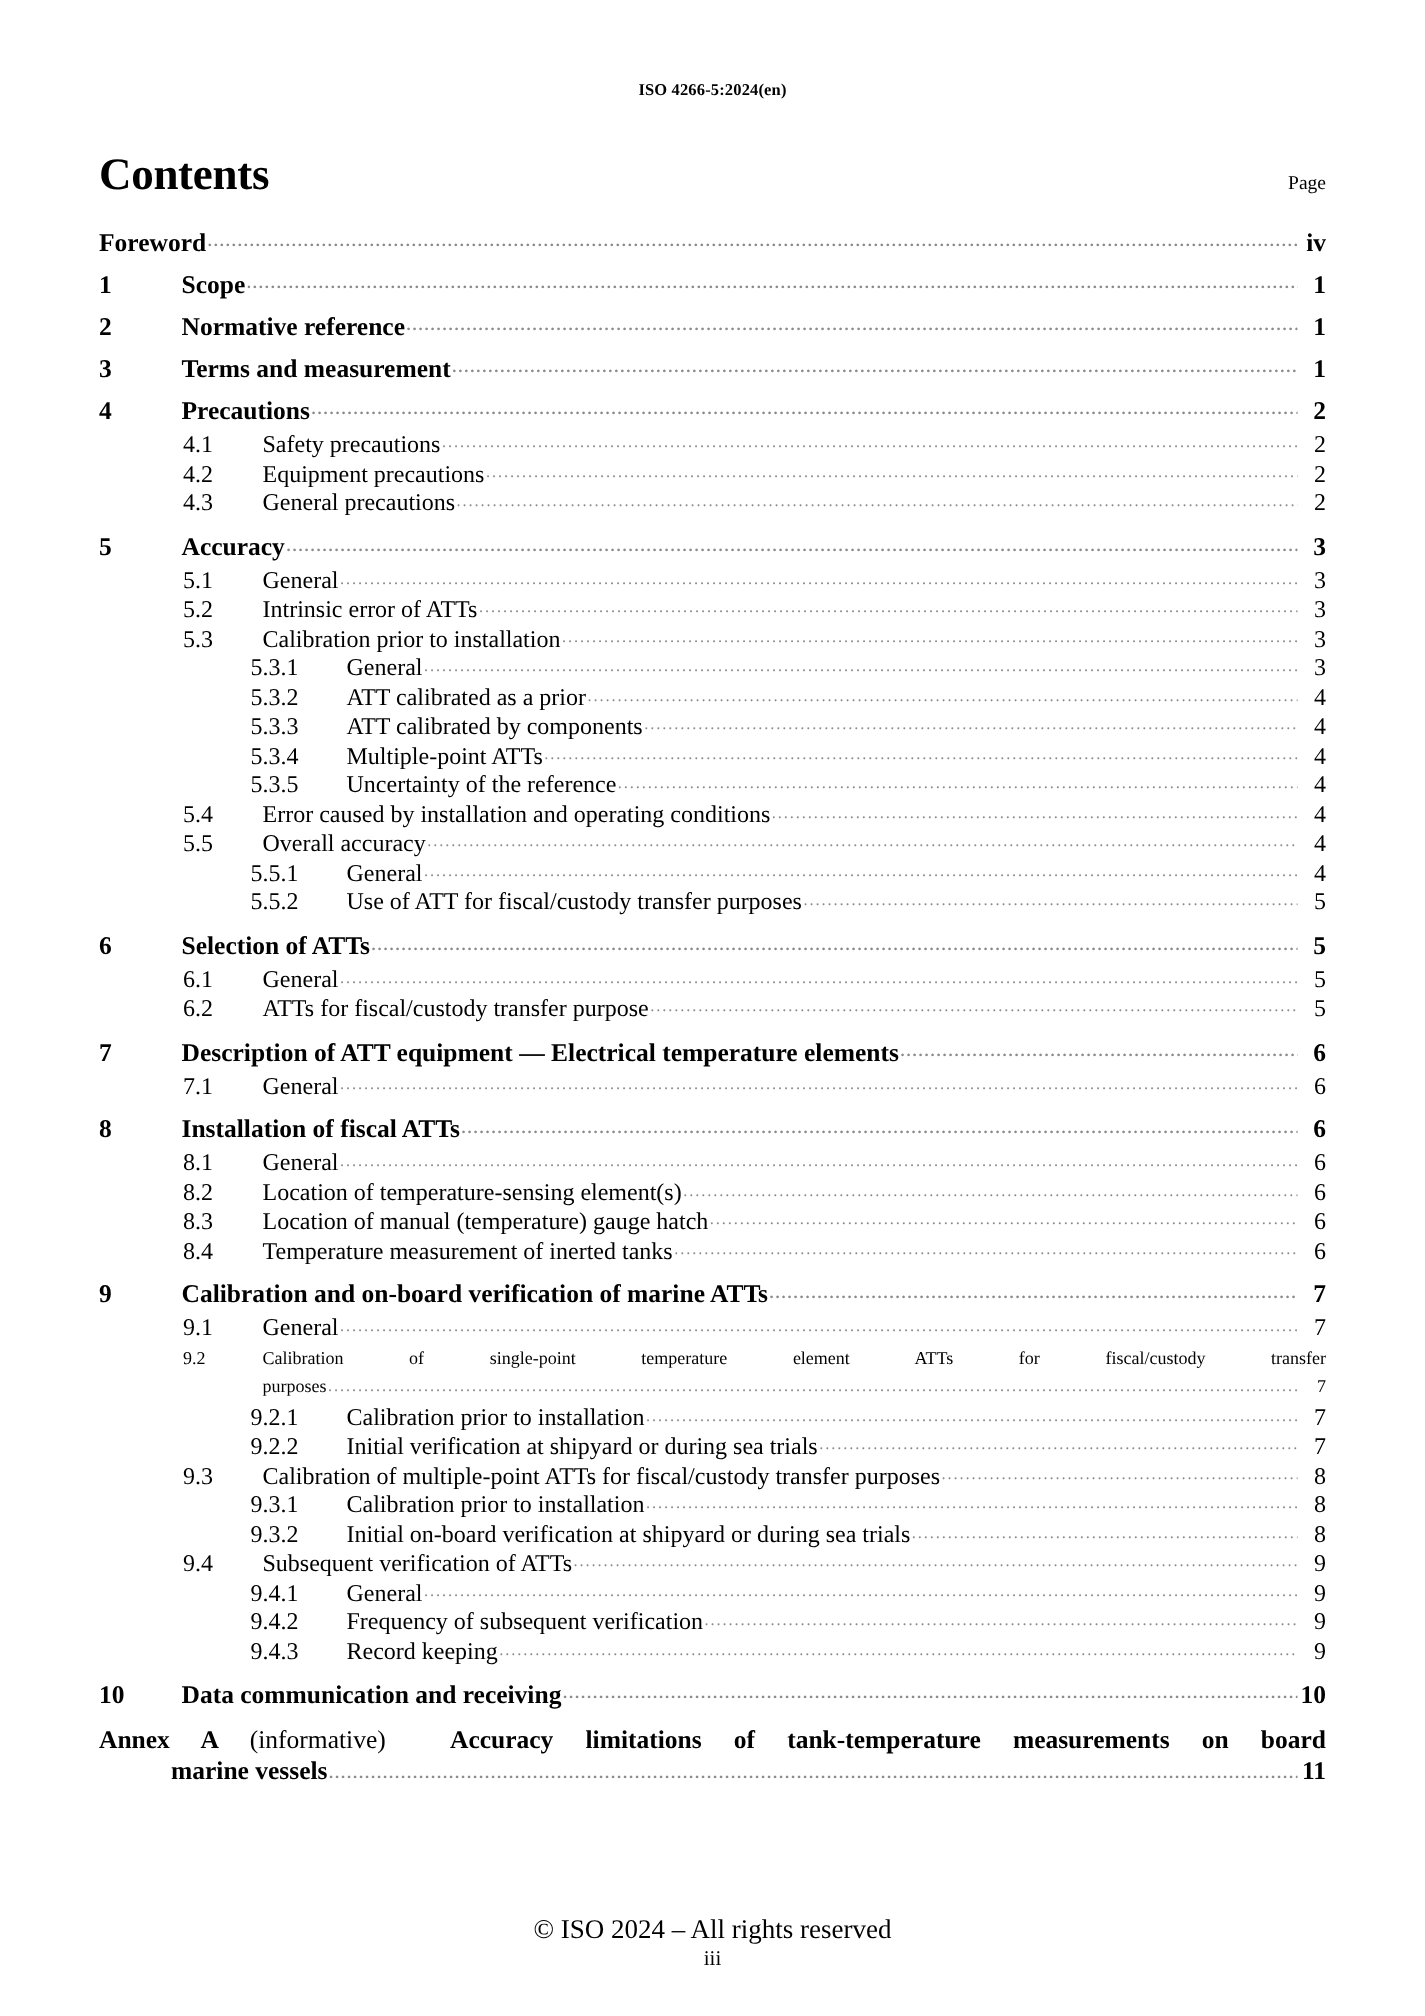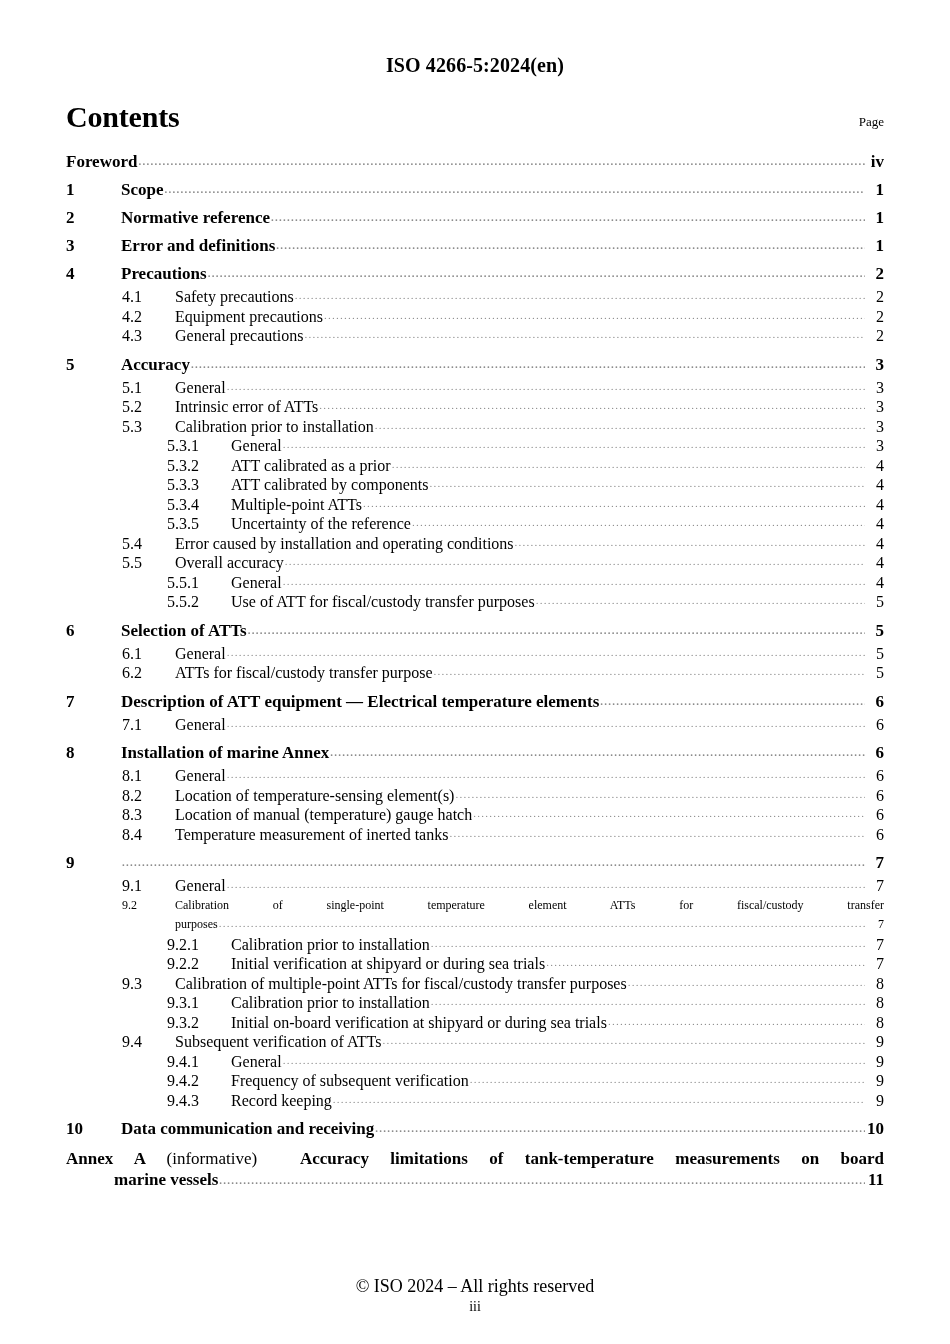--- a/index.html
+++ b/index.html
@@ -23,21 +23,21 @@
     height: 1344px;
   }
 
   
   .doc-header {
     position: absolute;
     top: 54px;
     left: 0;
     width: 950px;
     text-align: center;
-    font-size: 20px;
+    font-size: 11px;
     font-weight: bold;
     letter-spacing: 0.1px;
   }
 
   
   .contents-row {
     position: absolute;
     top: 100px;
     left: 66px;
     width: 818px;
@@ -262,21 +262,21 @@
         <span class="num">2</span>
         <span class="label">Normative reference</span>
         <span class="leader"></span>
         <span class="pg">1</span>
       </div>
     </div>
 
     <div class="toc-entry lvl1">
       <div class="row">
         <span class="num">3</span>
-        <span class="label">Error and definitions</span>
+        <span class="label">Terms and measurement</span>
         <span class="leader"></span>
         <span class="pg">1</span>
       </div>
     </div>
 
     <div class="toc-entry lvl1" style="margin-bottom:3px;">
       <div class="row">
         <span class="num">4</span>
         <span class="label">Precautions</span>
         <span class="leader"></span>
@@ -451,21 +451,21 @@
         <span class="num">7.1</span>
         <span class="label">General</span>
         <span class="leader"></span>
         <span class="pg">6</span>
       </div>
     </div>
 
     <div class="toc-entry lvl1 gap-top" style="margin-bottom:3px;">
       <div class="row">
         <span class="num">8</span>
-        <span class="label">Installation of marine Annex</span>
+        <span class="label">Installation of fiscal ATTs</span>
         <span class="leader"></span>
         <span class="pg">6</span>
       </div>
     </div>
     <div class="toc-entry lvl2">
       <div class="row">
         <span class="num">8.1</span>
         <span class="label">General</span>
         <span class="leader"></span>
         <span class="pg">6</span>
@@ -492,20 +492,21 @@
         <span class="num">8.4</span>
         <span class="label">Temperature measurement of inerted tanks</span>
         <span class="leader"></span>
         <span class="pg">6</span>
       </div>
     </div>
 
     <div class="toc-entry lvl1 gap-top" style="margin-bottom:3px;">
       <div class="row">
         <span class="num">9</span>
+        <span class="label">Calibration and on-board verification of marine ATTs</span>
         <span class="leader"></span>
         <span class="pg">7</span>
       </div>
     </div>
     <div class="toc-entry lvl2">
       <div class="row">
         <span class="num">9.1</span>
         <span class="label">General</span>
         <span class="leader"></span>
         <span class="pg">7</span>

